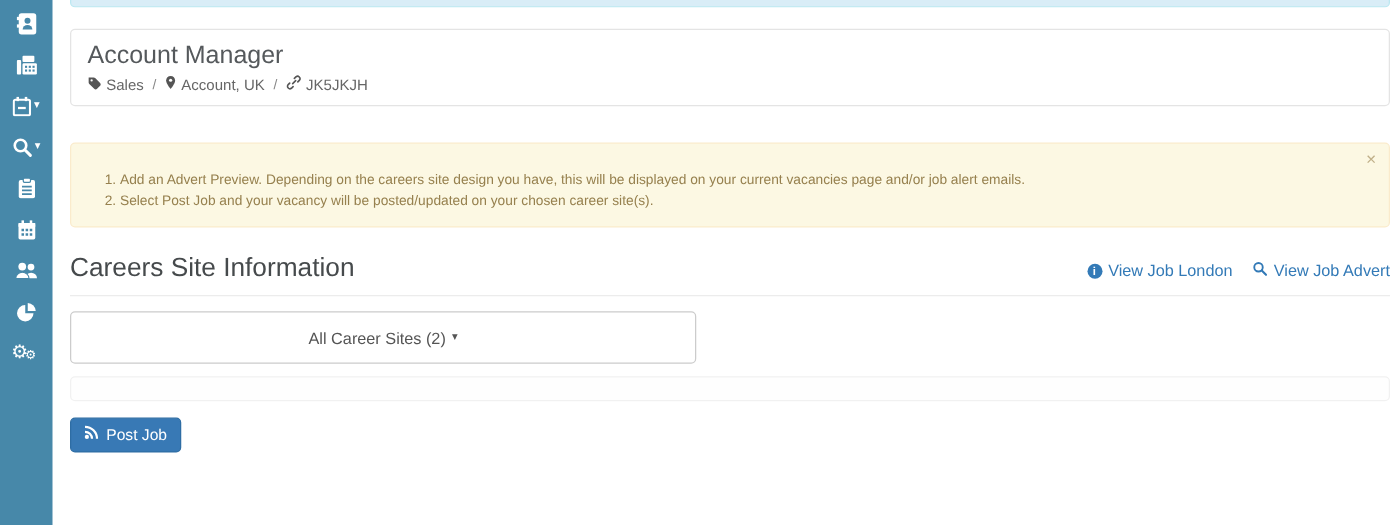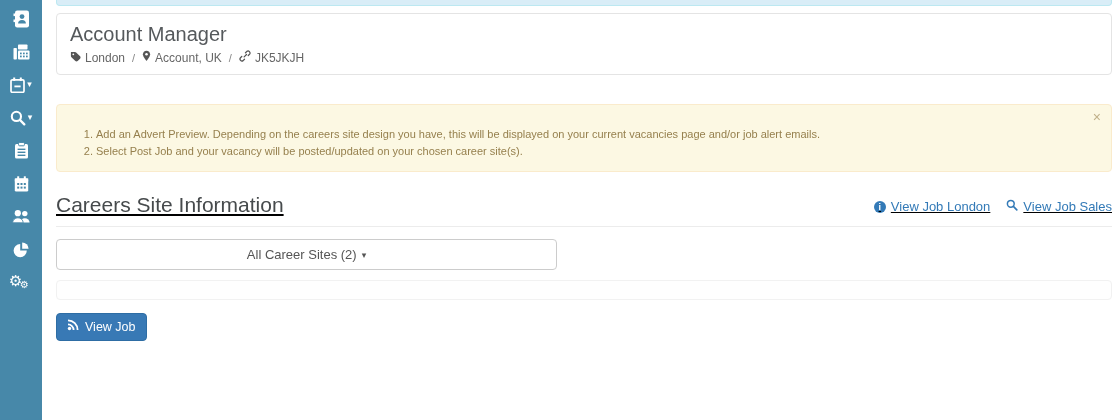--- a/index.html
+++ b/index.html
@@ -13,38 +13,38 @@
   .caret-mini { font-size:9px; color:#fff; margin-left:2px; line-height:1; font-family:"DejaVu Sans",sans-serif; }
   .gear-wrap { position:relative; width:22px; height:22px; color:#fff; font-family:"DejaVu Sans",sans-serif; }
   .gear-big { position:absolute; left:-1px; top:0px; font-size:15px; }
   .gear-small { position:absolute; left:10px; top:7px; font-size:10px; }
 
   
   .main { flex:1; padding:0 8px 0 14px; }
 
   .top-strip { height:6px; background:#d9edf7; border:1px solid #bce8f1; border-top:none; border-radius:0 0 4px 4px; }
 
-  .job-card { margin-top:7px; background:#fff; border:1px solid #e4e4e4; border-radius:4px; padding:8px 13px 9px; }
+  .job-card { margin-top:17px; background:#fff; border:1px solid #e4e4e4; border-radius:4px; padding:8px 13px 9px; }
   .job-title { font-size:20px; font-weight:400; color:#55595c; line-height:1.25; }
   .job-meta { margin-top:3px; font-size:12px; color:#666; display:flex; align-items:center; }
   .job-meta .sep { color:#888; margin:0 7px; font-size:11px; }
   .meta-chunk { display:inline-flex; align-items:center; gap:4px; }
 
   .alert { margin-top:29px; background:#fcf8e3; border:1px solid #faebcc; border-radius:4px; padding:9px 13px 12px; color:#8a6d3b; position:relative; }
   .alert-title { font-size:15px; font-weight:400; color:#8a6d3b; }
   .alert ol { margin:12px 0 0; padding-left:26px; font-size:11px; line-height:1.5; color:#96804e; }
   .alert-close { position:absolute; top:5px; right:10px; font-size:14px; line-height:1; color:#c0b089; cursor:pointer; background:none; border:none; font-family:inherit; }
 
-  .section-head { margin-top:20px; display:flex; align-items:flex-end; justify-content:space-between; border-bottom:1px solid #ececec; padding-bottom:9px;text-decoration:underline; }
+  .section-head { margin-top:20px; display:flex; align-items:flex-end; justify-content:space-between; border-bottom:1px solid #ececec; padding-bottom:9px; }
   .section-title { font-size:21px; font-weight:400; color:#464a4c; line-height:1.2; }
   .section-links { display:flex; align-items:center; gap:16px; padding-bottom:3px; }
   .link { display:inline-flex; align-items:center; gap:5px; color:#337ab7; font-size:13px; text-decoration:none; cursor:pointer; }
   .info-badge { width:12px; height:12px; border-radius:50%; background:#337ab7; color:#fff; font-size:9px; font-weight:bold; display:inline-flex; align-items:center; justify-content:center; font-style:normal; }
 
-  .dropdown { margin-top:12px; width:501px; height:31px; border:1px solid #ccc; border-radius:4px; background:#fff; display:flex; align-items:center; justify-content:center; font-size:13px; color:#555; cursor:pointer; gap:5px; }
+  .dropdown { margin-top:12px; width:501px; height:42px; border:1px solid #ccc; border-radius:4px; background:#fff; display:flex; align-items:center; justify-content:center; font-size:13px; color:#555; cursor:pointer; gap:5px; }
   .dropdown .caret { font-size:9px; color:#555; font-family:"DejaVu Sans",sans-serif; }
 
   .empty-well { margin-top:10px; height:20px; border:1px solid #f1f1f1; border-radius:4px; background:#fefefe; }
 
   .btn-primary { margin-top:13px; display:inline-flex; align-items:center; gap:6px; background:#3879b5; border:1px solid #2e6da4; color:#fff; font-size:12.5px; font-family:inherit; padding:5px 10px 6px; border-radius:4px; cursor:pointer; }
 </style>
 </head>
 <body>
 
 <div class="app">
@@ -168,21 +168,21 @@
     <section class="job-card">
       <h1 class="job-title">Account Manager</h1>
       <div class="job-meta">
         <span class="meta-chunk">
           <span>
             <svg width="11" height="11" viewBox="0 0 12 12">
               <path d="M1 1 h4.4 c0.5 0 1 0.2 1.3 0.55 L11 5.85 c0.7 0.7 0.7 1.8 0 2.5 L8.35 11 c-0.7 0.7 -1.8 0.7 -2.5 0 L1.55 6.7 C1.2 6.37 1 5.9 1 5.4 Z" fill="#555"></path>
               <circle cx="3.6" cy="3.6" r="1" fill="#fff"></circle>
             </svg>
           </span>
-          <span>London</span>
+          <span>Sales</span>
         </span>
         <span class="sep">/</span>
         <span class="meta-chunk">
           <span>
             <svg width="9" height="12" viewBox="0 0 12 15">
               <path d="M6 0.5 C3.2 0.5 1.2 2.7 1.2 5.3 c0 3.5 4.8 9 4.8 9 s4.8 -5.5 4.8 -9 C10.8 2.7 8.8 0.5 6 0.5 z" fill="#555"></path>
               <circle cx="6" cy="5.1" r="1.7" fill="#fff"></circle>
             </svg>
           </span>
           <span>Account, UK</span>
@@ -220,37 +220,37 @@
           <i class="info-badge">i</i>
           <span>View Job London</span>
         </a>
         <a class="link">
           <span>
             <svg width="12" height="12" viewBox="0 0 12 12">
               <circle cx="4.8" cy="4.8" r="3.4" fill="none" stroke="#337ab7" stroke-width="1.5"></circle>
               <line x1="7.4" y1="7.4" x2="10.8" y2="10.8" stroke="#337ab7" stroke-width="1.7" stroke-linecap="round"></line>
             </svg>
           </span>
-          <span>View Job Sales</span>
+          <span>View Job Advert</span>
         </a>
       </div>
     </div>
 
     <div class="dropdown">
       <span>All Career Sites (2)</span>
       <span class="caret">▾</span>
     </div>
 
     <div class="empty-well"></div>
 
     <button class="btn-primary">
       <span>
         <svg width="12" height="12" viewBox="0 0 12 12">
           <circle cx="2.5" cy="9.5" r="1.7" fill="#fff"></circle>
           <path d="M1 5.4 a5.6 5.6 0 0 1 5.6 5.6" fill="none" stroke="#fff" stroke-width="1.8"></path>
           <path d="M1 1.4 a9.6 9.6 0 0 1 9.6 9.6" fill="none" stroke="#fff" stroke-width="1.8"></path>
         </svg>
       </span>
-      <span>View Job</span>
+      <span>Post Job</span>
     </button>
 
   </main>
 </div>
 
 </body></html>

